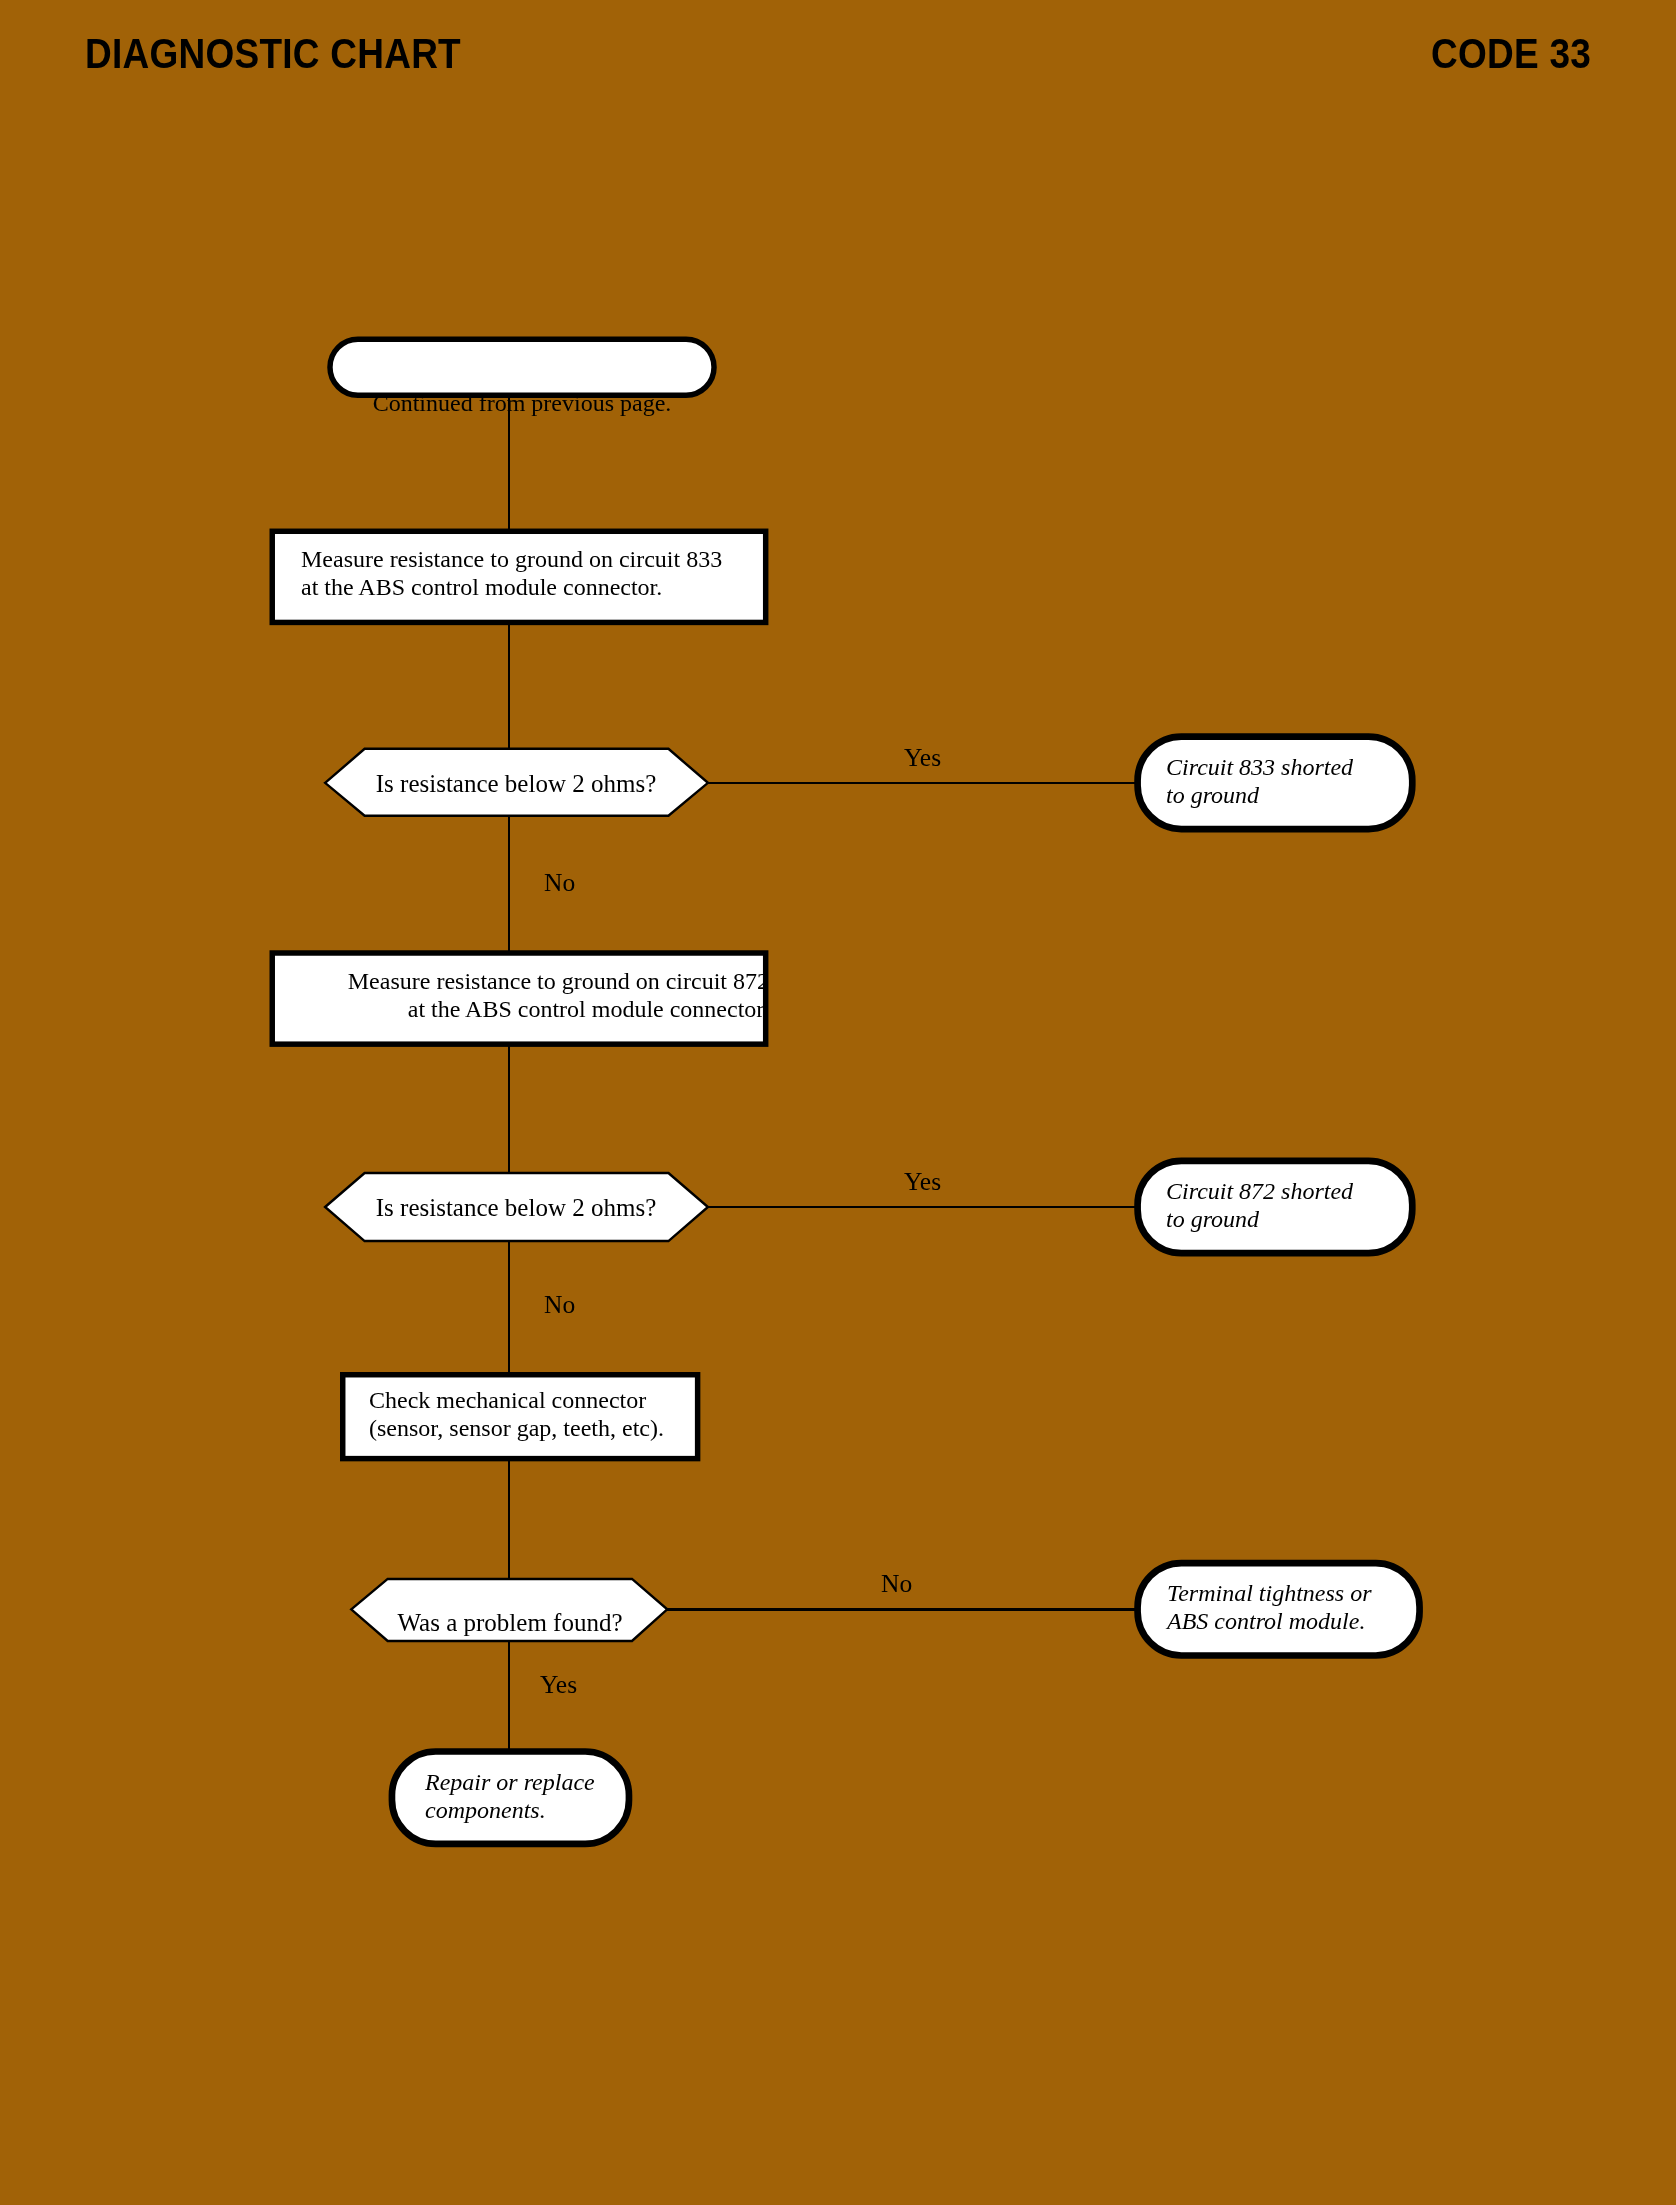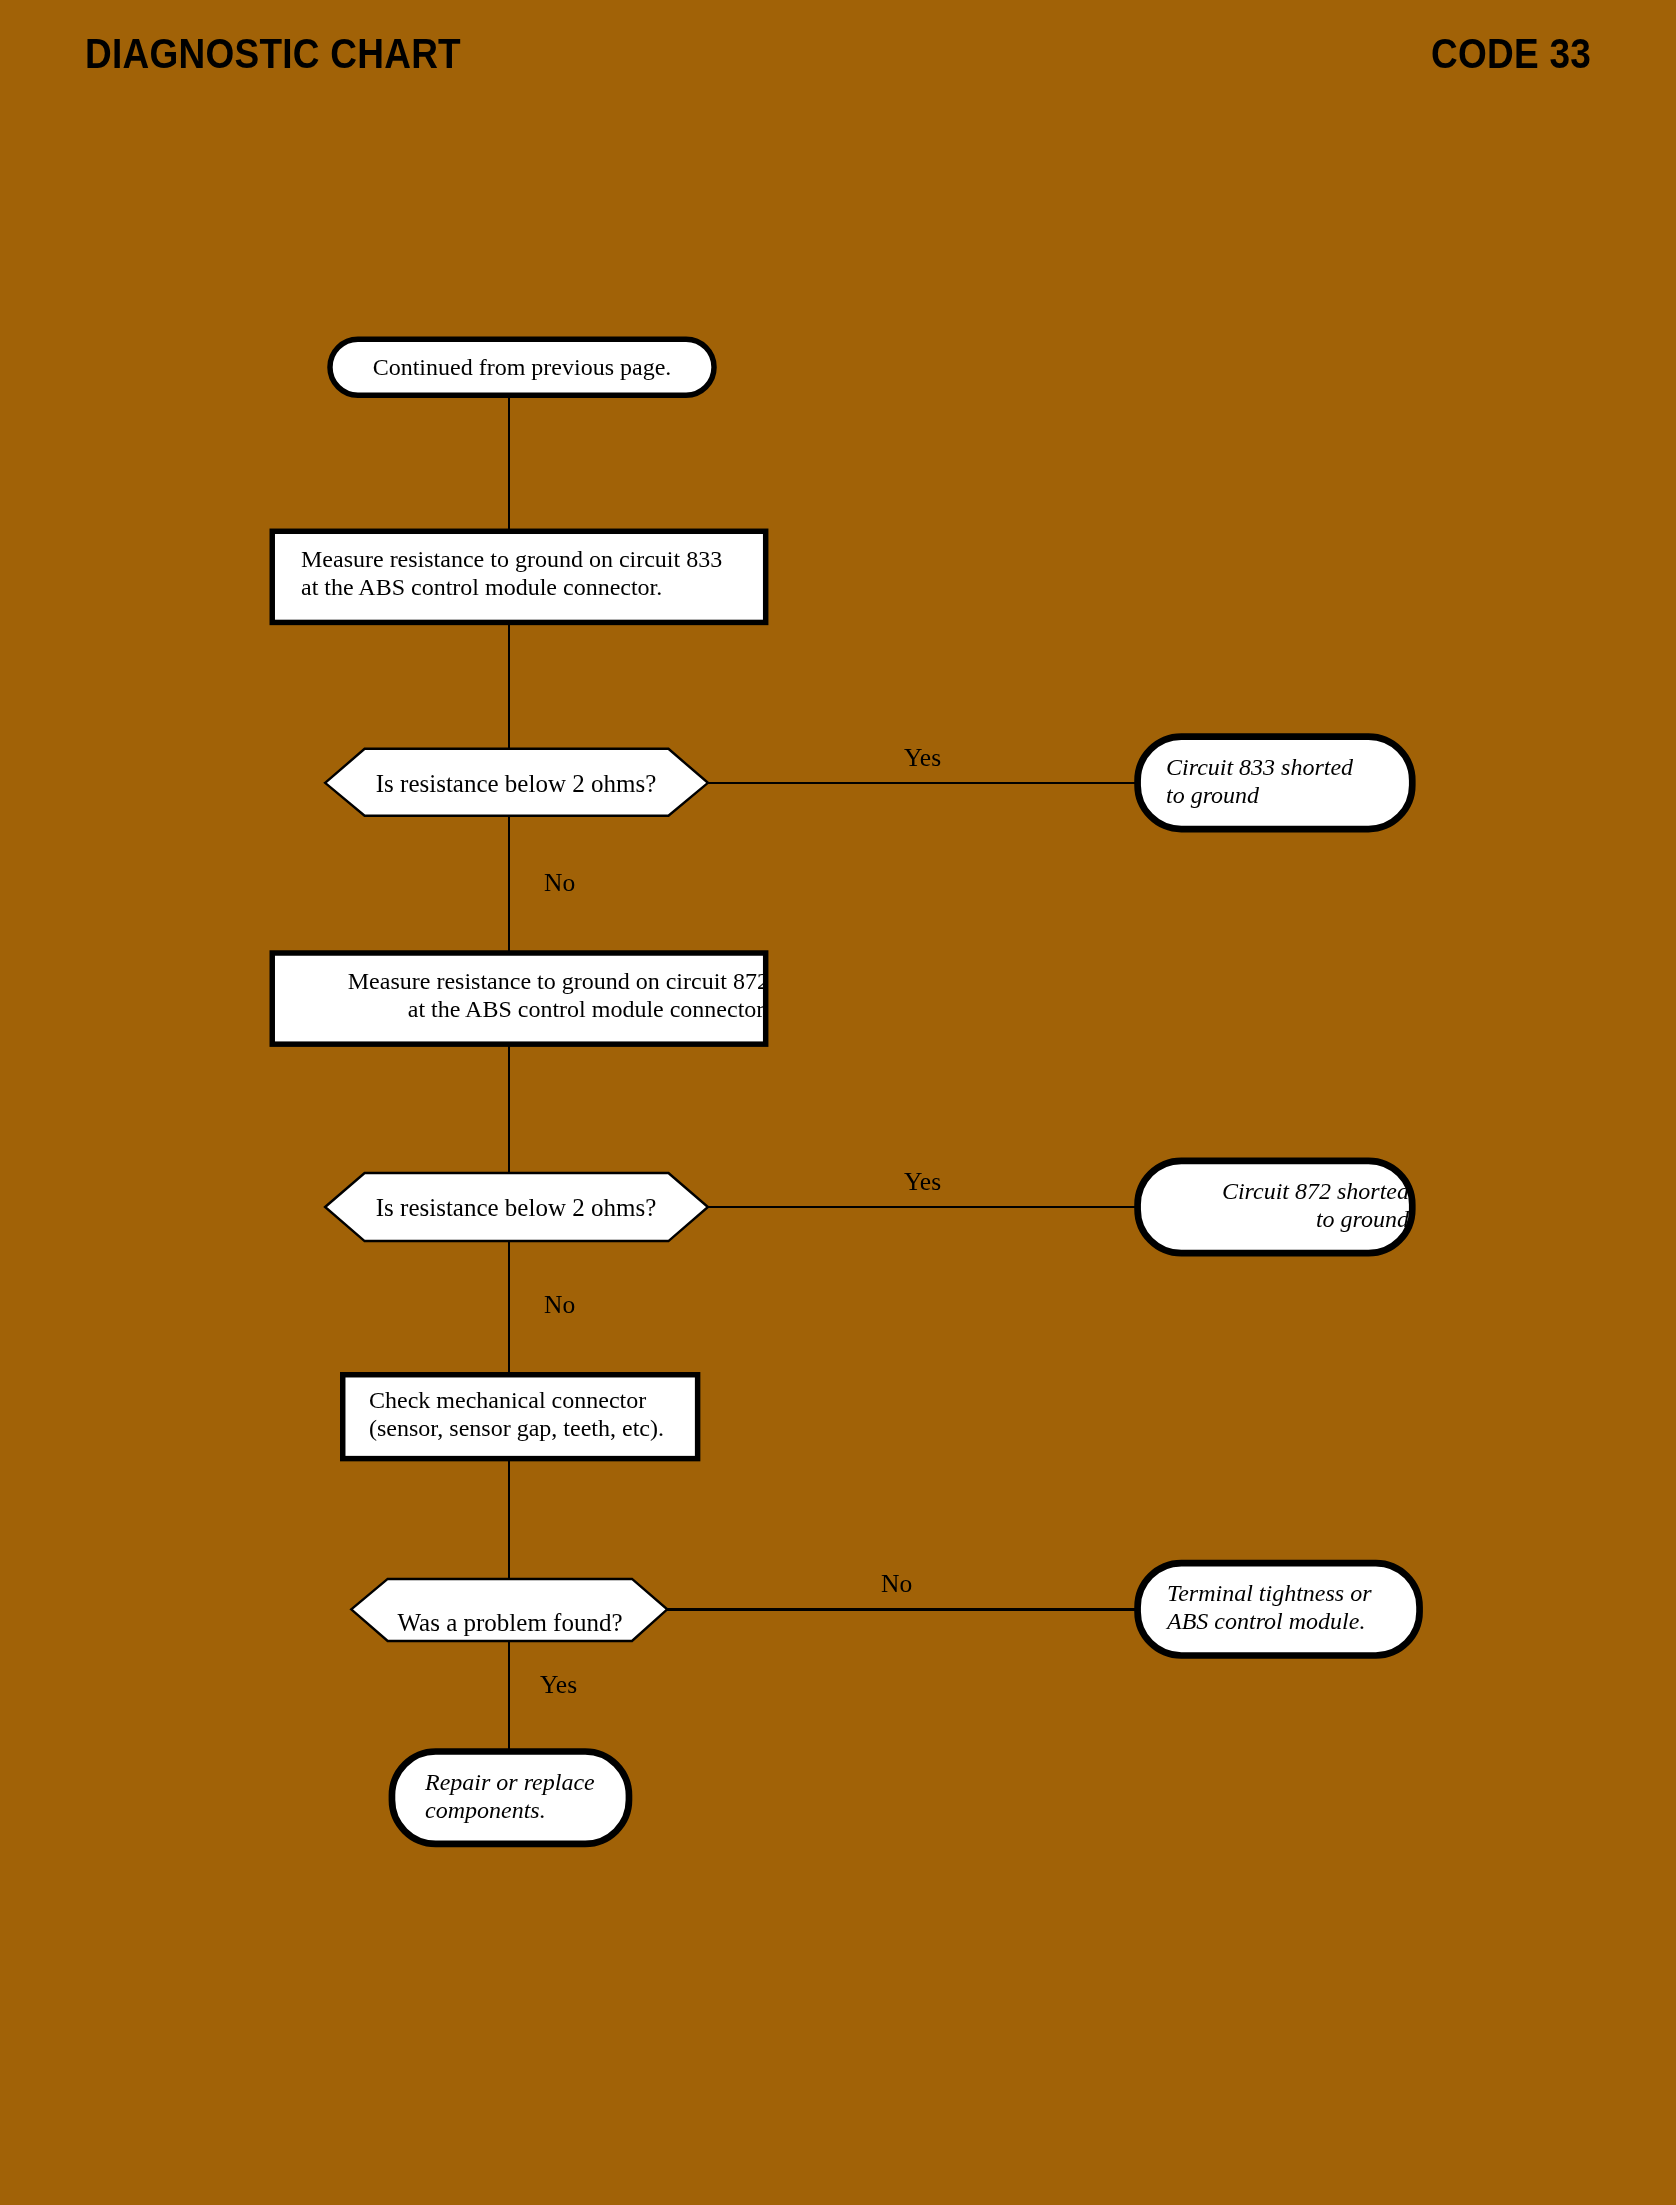--- a/index.html
+++ b/index.html
@@ -55,21 +55,21 @@
   .node-text {
     position: absolute;
     color: #000000;
     font-family: "Liberation Serif", "DejaVu Serif", serif;
     line-height: 1.16;
     white-space: pre-line;
     pointer-events: none;
   }
   .t-process  { font-size: 24px; text-align: left; margin-left: 12px; }
   .t-terminal { font-size: 24px; text-align: left; font-style: italic; }
-  .t-terminal-c { font-size: 24px; text-align: center; }
+  .t-terminal-c { font-size: 24px; text-align: center; margin-top: 36px; }
   .t-decision { font-size: 25px; text-align: center; }
   .edge-label {
     position: absolute;
     font-family: "Liberation Serif", "DejaVu Serif", serif;
     font-size: 25.5px;
     color: #000000;
     white-space: nowrap;
   }
 </style>
 </head>
@@ -139,21 +139,21 @@
     <div class="node-text t-decision" style="left:346px; top:769px; width:340px;">Is resistance below 2 ohms?</div>
 
     <div class="node-text t-terminal" style="left:1166px; top:754px; width:243px;">Circuit 833 shorted
 to ground</div>
 
     <div class="node-text t-process" style="left:289px; top:968px; width:468px;text-align:right;">Measure resistance to ground on circuit 872
 at the ABS control module connector.</div>
 
     <div class="node-text t-decision" style="left:346px; top:1193px; width:340px;">Is resistance below 2 ohms?</div>
 
-    <div class="node-text t-terminal" style="left:1166px; top:1178px; width:243px;text-align:right;">Circuit 872 shorted
+    <div class="node-text t-terminal" style="left:1166px; top:1178px; width:243px;">Circuit 872 shorted
 to ground</div>
 
     <div class="node-text t-process" style="left:357px; top:1387px; width:333px;">Check mechanical connector
 (sensor, sensor gap, teeth, etc).</div>
 
     <div class="node-text t-decision" style="left:371px; top:1596px; width:278px;margin-top:12px;">Was a problem found?</div>
 
     <div class="node-text t-terminal" style="left:1167px; top:1580px; width:249px;">Terminal tightness or
 ABS control module.</div>
 

